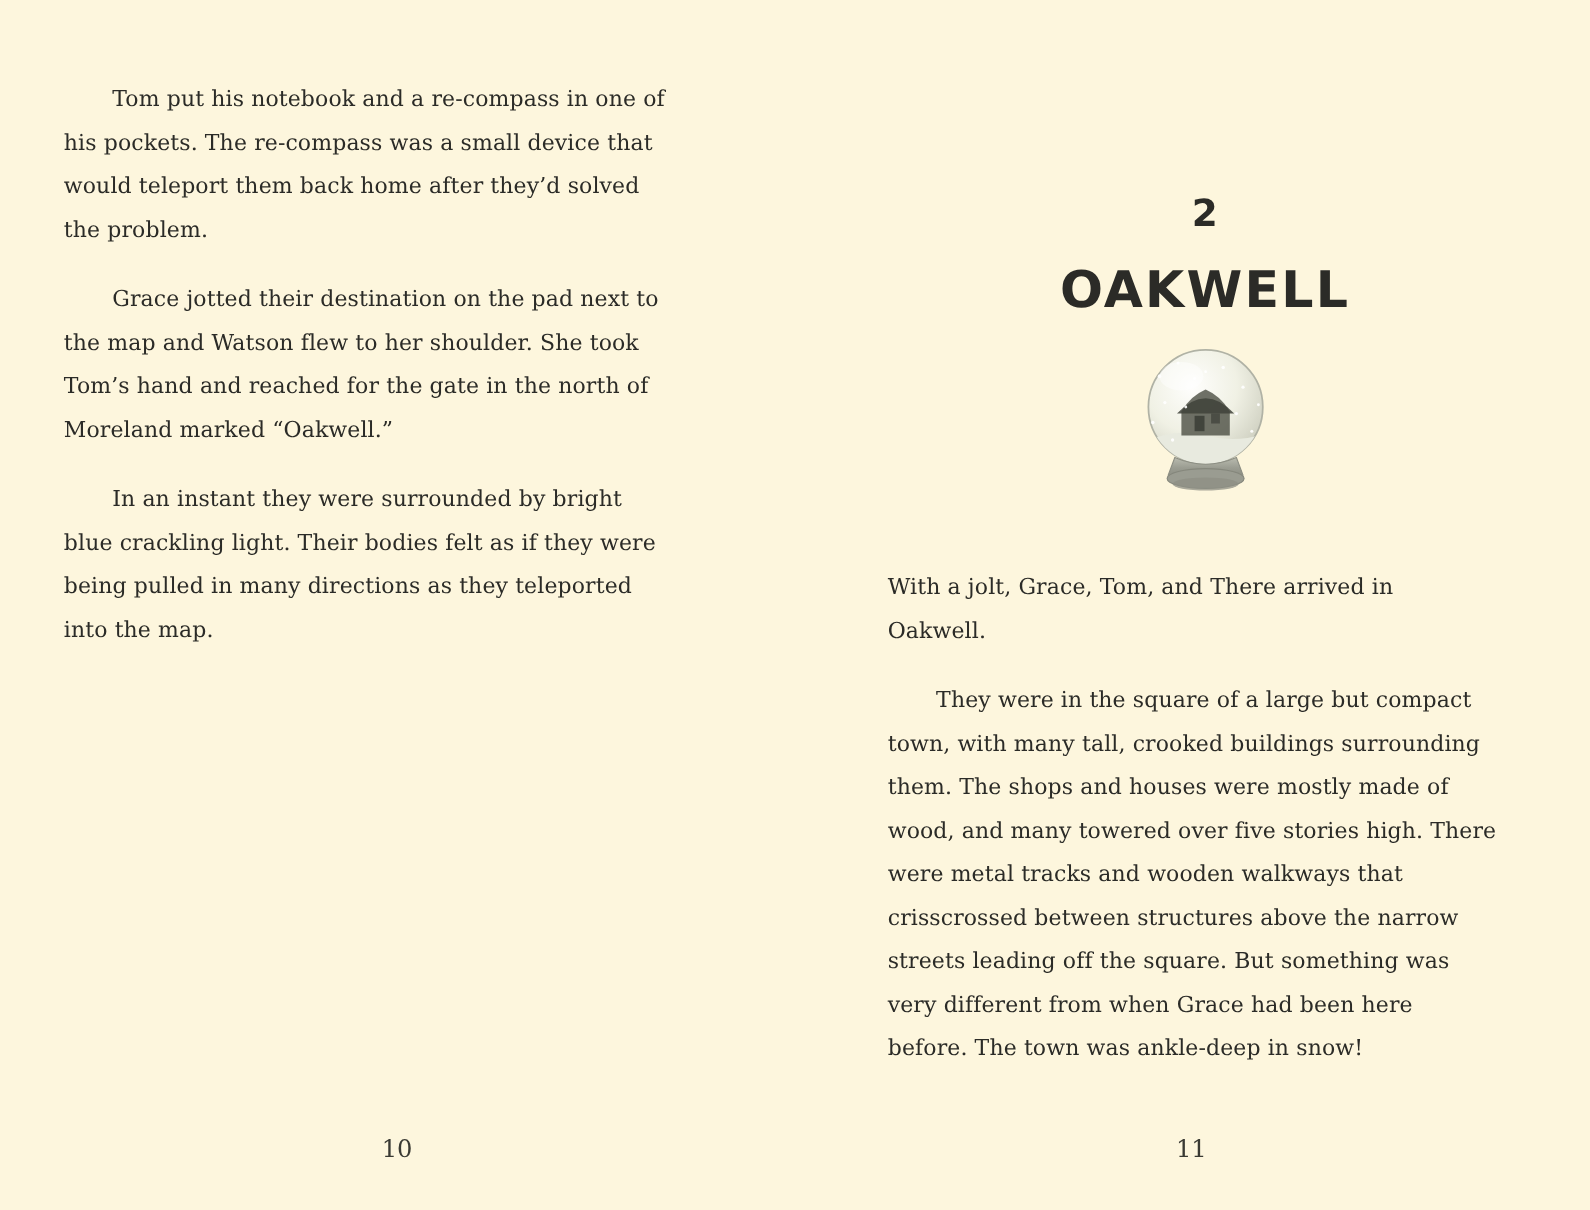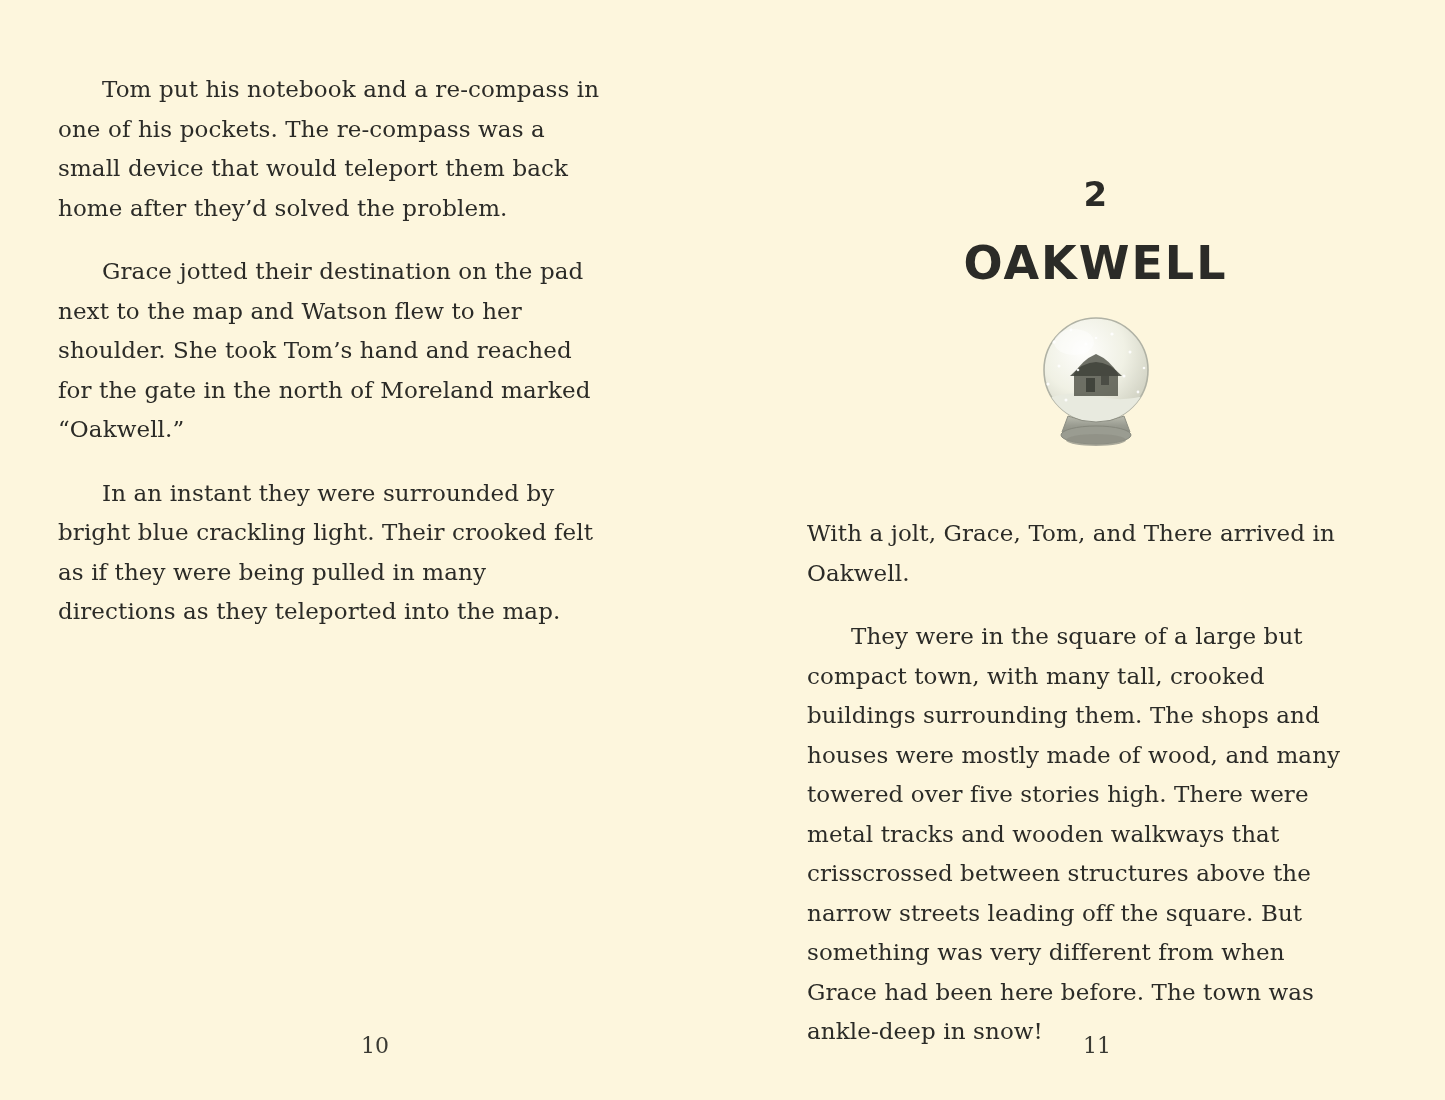--- a/index.html
+++ b/index.html
@@ -26,21 +26,21 @@
     height: 1100px;
     box-sizing: border-box;
   }
   .page-left {
     padding: 70px 95px 0 58px;
   }
   .page-right {
     padding: 70px 60px 0 85px;
   }
   p.para {
-    font-size: 23px;
+    font-size: 20px;
     line-height: 39.5px;
     margin: 0 0 24px 0;
     text-indent: 44px;
     letter-spacing: 0.1px;
   }
   p.para.noindent {
     text-indent: 0;
   }
   .chapter-number {
     font-family: "DejaVu Sans", sans-serif;
@@ -66,36 +66,36 @@
   .body-block {
     padding-right: 22px;
   }
   .folio {
     position: absolute;
     bottom: 42px;
     font-family: "DejaVu Serif", serif;
     font-size: 22px;
     color: #3a3a33;
     width: 100%;
-    left: 14px;
+    left: 0;
     text-align: center;
   }
   .folio-left { padding-right: 290px; }
   .folio-right { padding-right: 20px; }
 </style>
 </head>
 <body>
 
 <div class="spread">
 
   <div class="page page-left">
     <div class="body-block">
       <p class="para">Tom put his notebook and a re-compass in one of his pockets.  The re-compass was a small device that would teleport them back home after they’d solved the problem.</p>
       <p class="para">Grace jotted their destination on the pad next to the map and Watson flew to her shoulder.  She took Tom’s hand and reached for the gate in the north of Moreland marked “Oakwell.”</p>
-      <p class="para">In an instant they were surrounded by bright blue crackling light.  Their crooked felt as if they were being pulled in many directions as they teleported into the map.</p>
+      <p class="para">In an instant they were surrounded by bright blue crackling light.  Their bodies felt as if they were being pulled in many directions as they teleported into the map.</p>
     </div>
     <div class="folio folio-left">10</div>
   </div>
 
   <div class="page page-right">
     <div class="chapter-number">2</div>
     <div class="chapter-title">OAKWELL</div>
 
     <div class="ornament-wrap">
       <svg width="140" height="160" viewBox="0 0 140 160">

